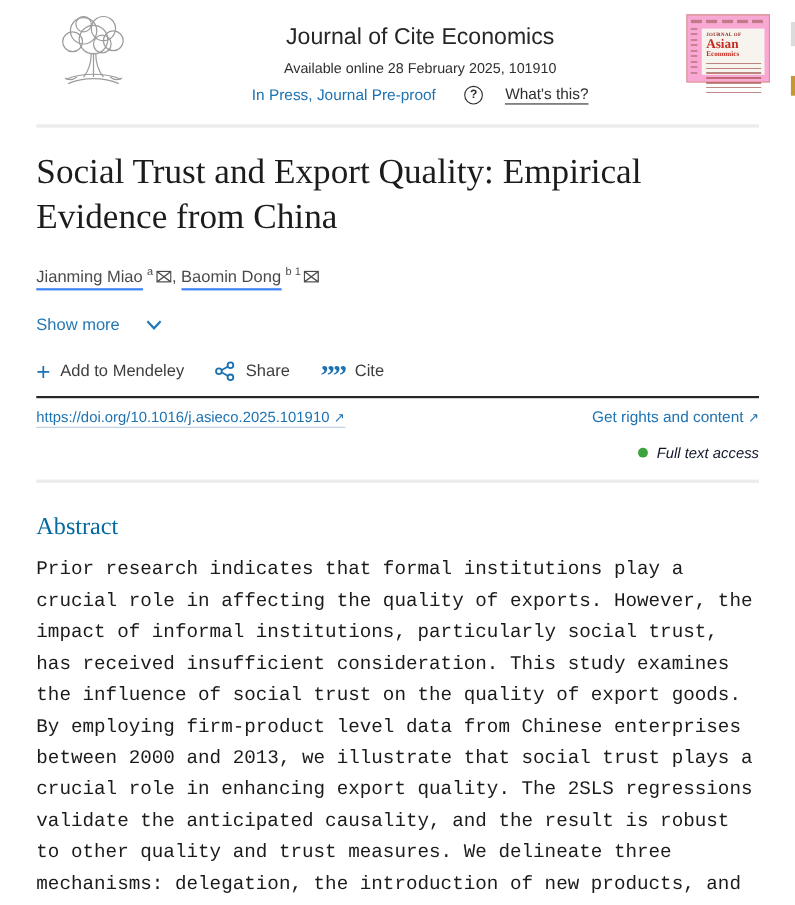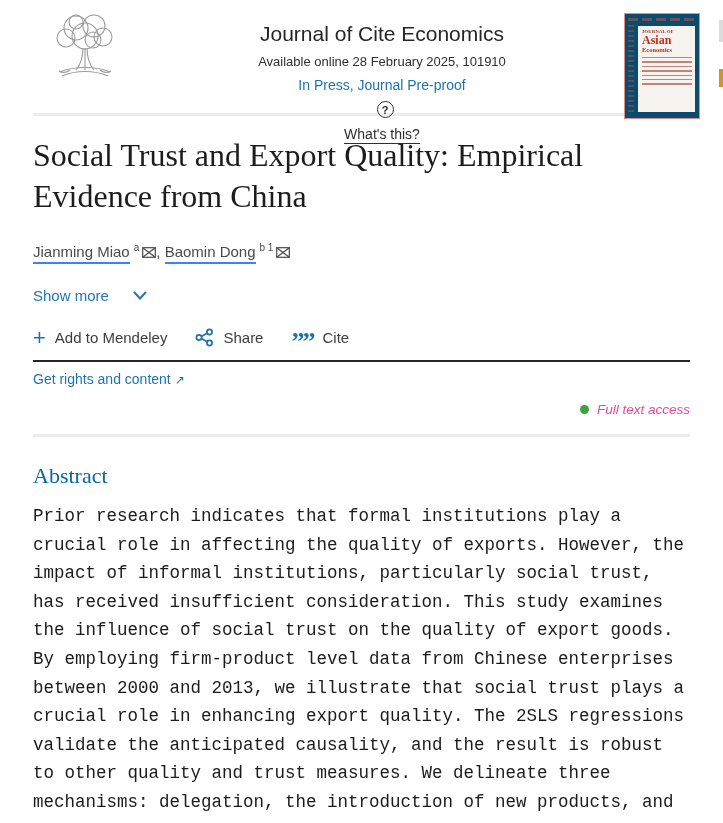--- a/index.html
+++ b/index.html
@@ -11,28 +11,28 @@
   .page { width:723px; height:823px; position:relative; }
 
   
   .hdr { display:flex; align-items:flex-start; padding:10px 23px 0 30px; height:113px; }
   .logo { width:110px; text-align:center; cursor:pointer; }
   .logo svg { display:block; margin:0 auto; }
   .logo-text { font-family:"Liberation Serif", serif; color:#eb6e17; font-size:19px; letter-spacing:1px; margin-top:-2px; }
   .hdr-center { flex:1; text-align:center; padding-top:12px; }
   .journal-title { font-size:21px; color:#262626; cursor:pointer; }
   .avail { font-size:13px; color:#2e2e2e; margin-top:8px; }
-  .status-row { margin-top:8px; display:flex; justify-content:center; align-items:center; gap:8px; font-size:14px;flex-direction:column; }
+  .status-row { margin-top:8px; display:flex; justify-content:center; align-items:center; gap:20px; font-size:14px; }
   .inpress { color:#1d72b2; cursor:pointer; text-decoration:none; }
   .qicon { width:17px; height:17px; border:1.6px solid #2e2e2e; border-radius:50%; display:inline-flex;
            align-items:center; justify-content:center; font-size:11px; font-weight:bold; color:#2e2e2e; margin-left:6px; }
   .whats { color:#2e2e2e; border-bottom:1px solid #2e2e2e; padding-bottom:1px; cursor:pointer; text-decoration:none; }
 
   
-  .cover { width:76px; height:106px; margin-top:3px; background:#0c4a6e; position:relative;
+  .cover { width:76px; height:62px; margin-top:3px; background:#f9a8d4; position:relative;
            box-shadow:0 0 0 1px #d8928c inset; cursor:pointer; flex:none; }
   .cover-topline { position:absolute; top:5px; left:4px; right:4px; height:3px;
            background:repeating-linear-gradient(90deg,#9c5a55 0 10px,transparent 10px 14px); opacity:.6; }
   .cover-side { position:absolute; top:12px; left:4px; bottom:6px; width:6px;
            background:repeating-linear-gradient(180deg,#9c5a55 0 2px,transparent 2px 5px); opacity:.5; }
   .cover-panel { position:absolute; top:13px; left:14px; right:5px; bottom:7px; background:#f7f3ee; padding:3px 3px 2px 4px; }
   .cover-j { font-size:4.5px; font-weight:bold; color:#8d1f1c; letter-spacing:.3px; font-family:"Liberation Serif", serif; }
   .cover-a { font-size:12px; font-weight:bold; color:#c32b20; font-family:"Liberation Serif", serif; line-height:12px; }
   .cover-e { font-size:6.5px; font-weight:bold; color:#c32b20; font-family:"Liberation Serif", serif; line-height:8px; }
   .cover-toc { margin-top:3px; height:30px;
@@ -70,21 +70,21 @@
   .cite-glyph { color:#1d72b2; font-family:"Liberation Serif", serif; font-weight:bold; font-size:26px; line-height:10px; letter-spacing:-2px; position:relative; top:4px; }
 
   .dark-rule-wrap { margin-top:13px; }
   .doi-row { margin-top:9px; display:flex; justify-content:space-between; align-items:baseline; }
   .doi-link { font-size:13.5px; color:#1d72b2; text-decoration:none; border-bottom:1px solid #b9cede; padding-bottom:1px; cursor:pointer; }
   .rights-link { font-size:14px; color:#1d72b2; text-decoration:none; cursor:pointer; }
   .ext-arrow { font-size:12px; margin-left:4px; }
 
   .access-row { margin-top:15px; display:flex; justify-content:flex-end; align-items:center; gap:8px; }
   .dot { width:9px; height:9px; border-radius:50%; background:#3da43d; }
-  .access-label { font-style:italic; font-size:13.5px; color:#ec4899; }
+  .access-label { font-style:italic; font-size:13.5px; color:#0f172a; }
 
   .abstract h2 { font-family:"Liberation Serif", serif; font-weight:400; font-size:22px; color:#0369a1; margin-top:26px; }
   .abstract p { font-family:Liberation Mono, monospace; font-size:17.5px; line-height:28.6px;
                 color:#1b1b1b; margin-top:13px; max-width:659px; }
 </style>
 </head>
 <body>
 
 <div class="page">
 
@@ -188,20 +188,21 @@
         <span class="cite-glyph">””</span>
         <span>Cite</span>
       </button>
     </div>
 
     <div class="dark-rule-wrap">
         <div class="divider dark" style="margin-left:0;"></div>
       </div>
 
     <div class="doi-row">
+      <a class="doi-link"><span>https://doi.org/10.1016/j.asieco.2025.101910</span><span class="ext-arrow">↗</span></a>
       <a class="rights-link"><span>Get rights and content</span><span class="ext-arrow">↗</span></a>
     </div>
 
     <div class="access-row">
       <span class="dot"></span>
       <span class="access-label">Full text access</span>
     </div>
 
   </main>
 

